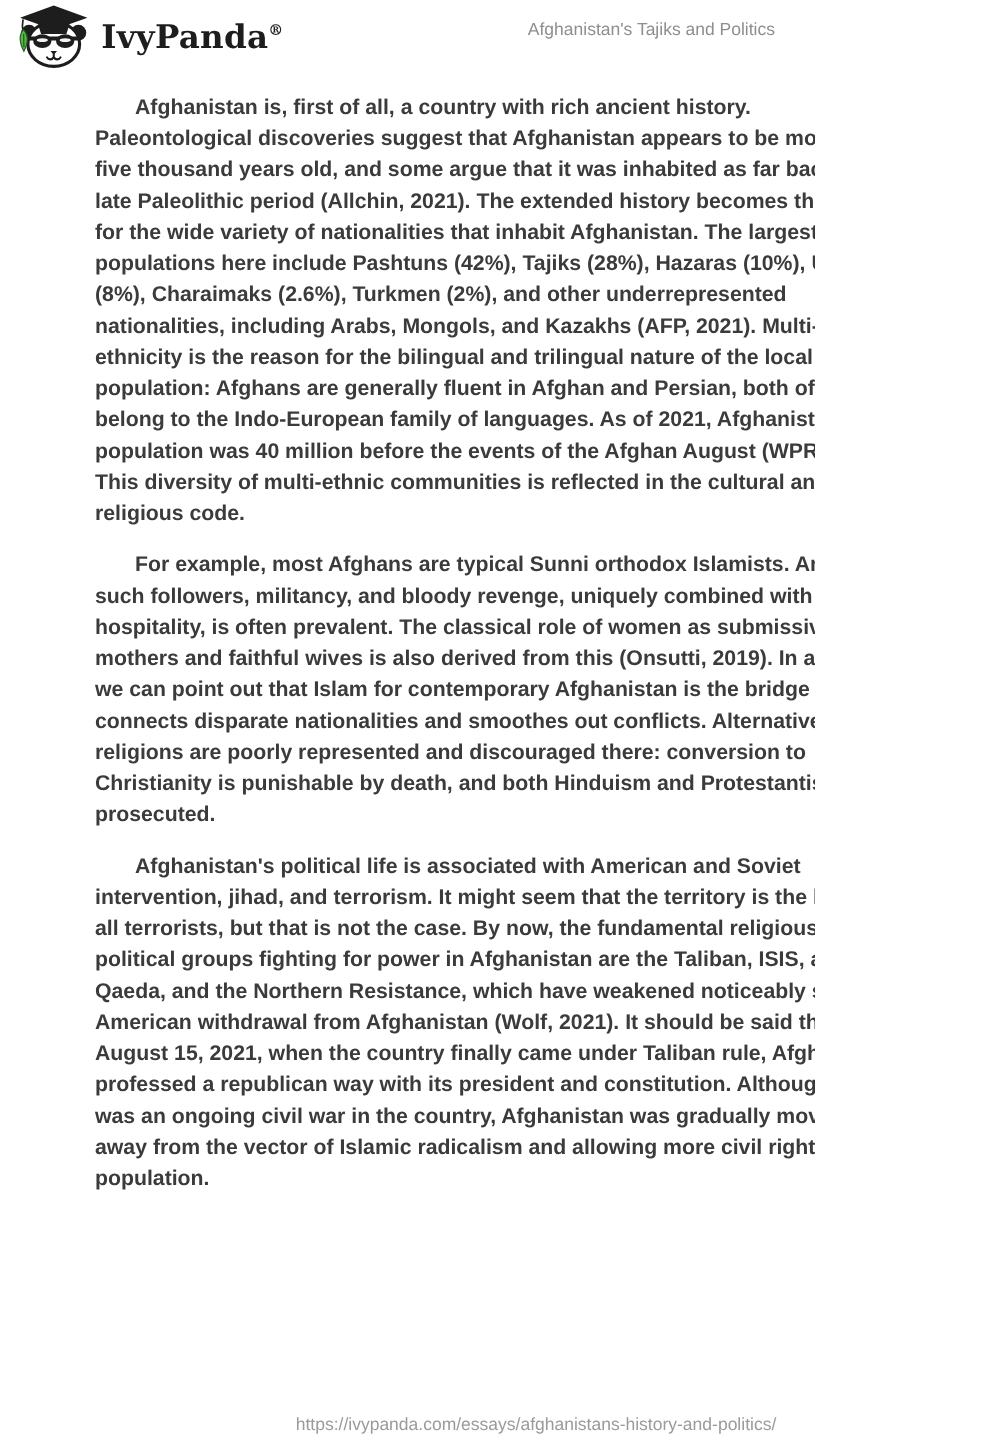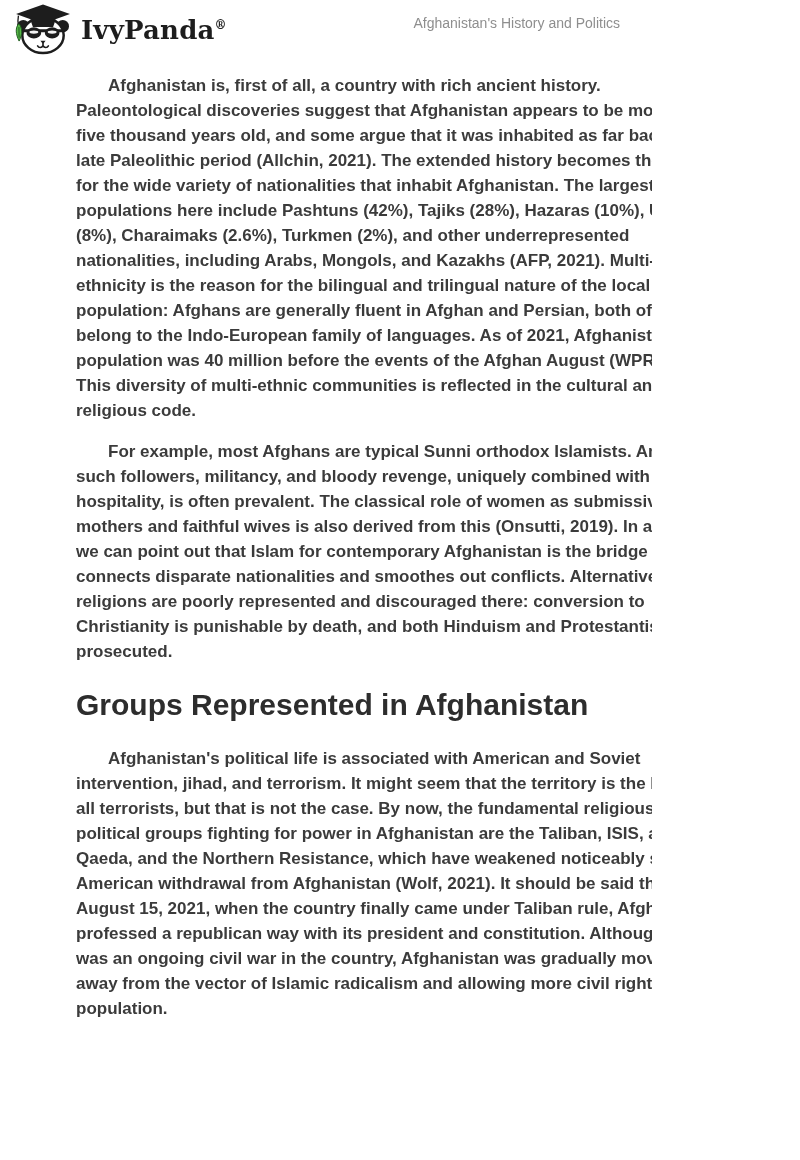--- a/index.html
+++ b/index.html
@@ -89,24 +89,24 @@
 
         <polygon points="30,0.5 58,10.5 30,20.5 2,10.5" fill="#1d1d1d"></polygon>
         <path d="M17,16.5 h26 l-2.5,7.5 h-21 z" fill="#1d1d1d"></path>
 
         <path d="M4.5,12 C3.7,16 3.7,19 4.6,22.5" stroke="#1d1d1d" stroke-width="1.4" fill="none"></path>
         <path d="M4.8,20.5 C8.6,24.5 9,31 5.2,38.5 C1.4,31 1.2,24.5 4.8,20.5 Z" fill="#57b847" stroke="#1f5c1f" stroke-width="1"></path>
         <path d="M5,24 L5.2,35" stroke="#1f5c1f" stroke-width="1"></path>
       </svg>
       <div class="brand-name"><span>IvyPanda</span><sup>®</sup></div>
     </div>
-    <div class="doc-title">Afghanistan's History and Politics</div>
+    <div class="doc-title">Afghanistan's Tajiks and Politics</div>
   </header>
 
   <main class="content">
     <p class="indent">Afghanistan is, first of all, a country with rich ancient history. Paleontological discoveries suggest that Afghanistan appears to be more than five thousand years old, and some argue that it was inhabited as far back as the late Paleolithic period (Allchin, 2021). The extended history becomes the reason for the wide variety of nationalities that inhabit Afghanistan. The largest populations here include Pashtuns (42%), Tajiks (28%), Hazaras (10%), Uzbeks (8%), Charaimaks (2.6%), Turkmen (2%), and other underrepresented nationalities, including Arabs, Mongols, and Kazakhs (AFP, 2021). Multi-ethnicity is the reason for the bilingual and trilingual nature of the local population: Afghans are generally fluent in Afghan and Persian, both of which belong to the Indo-European family of languages. As of 2021, Afghanistan's population was 40 million before the events of the Afghan August (WPR, 2021). This diversity of multi-ethnic communities is reflected in the cultural and religious code.</p>
     <p class="indent">For example, most Afghans are typical Sunni orthodox Islamists. Among such followers, militancy, and bloody revenge, uniquely combined with hospitality, is often prevalent. The classical role of women as submissive mothers and faithful wives is also derived from this (Onsutti, 2019). In a sense, we can point out that Islam for contemporary Afghanistan is the bridge that connects disparate nationalities and smoothes out conflicts. Alternative religions are poorly represented and discouraged there: conversion to Christianity is punishable by death, and both Hinduism and Protestantism are prosecuted.</p>
-    <h1 class="section-heading">Groups Represented in Afghanistan</h1>
     <p class="indent">Afghanistan's political life is associated with American and Soviet intervention, jihad, and terrorism. It might seem that the territory is the home of all terrorists, but that is not the case. By now, the fundamental religious and political groups fighting for power in Afghanistan are the Taliban, ISIS, al-Qaeda, and the Northern Resistance, which have weakened noticeably since the American withdrawal from Afghanistan (Wolf, 2021). It should be said that until August 15, 2021, when the country finally came under Taliban rule, Afghanistan professed a republican way with its president and constitution. Although there was an ongoing civil war in the country, Afghanistan was gradually moving away from the vector of Islamic radicalism and allowing more civil rights to the population.</p>
   </main>
 
+  <div class="footer-url">https://ivypanda.com/essays/afghanistans-history-and-politics/</div>
 
 </div>
 
 </body></html>

